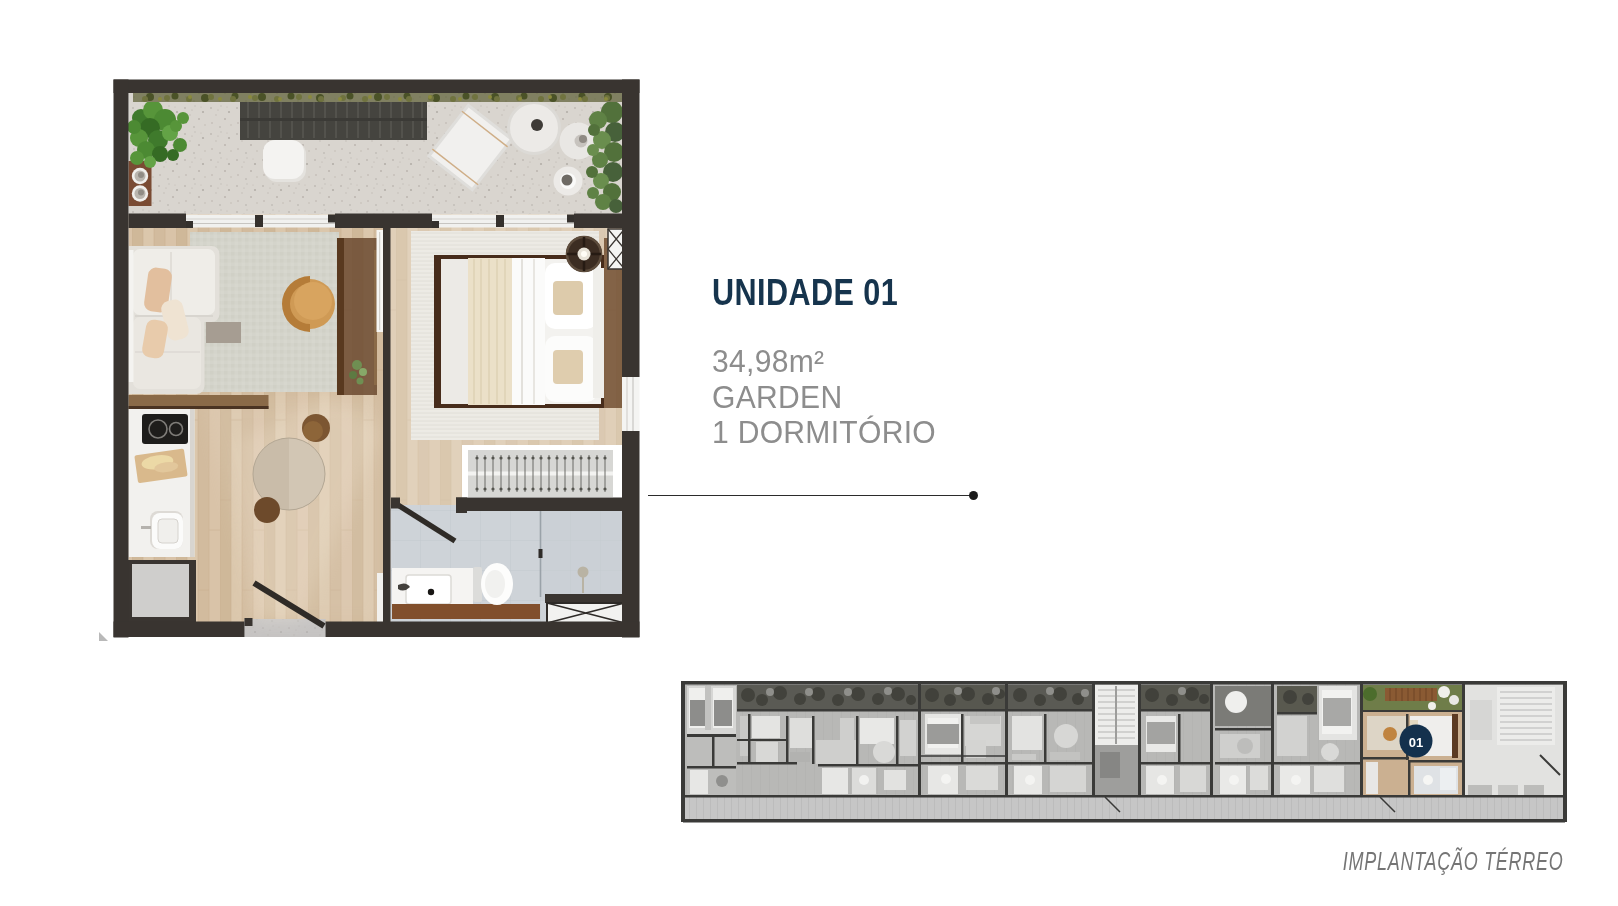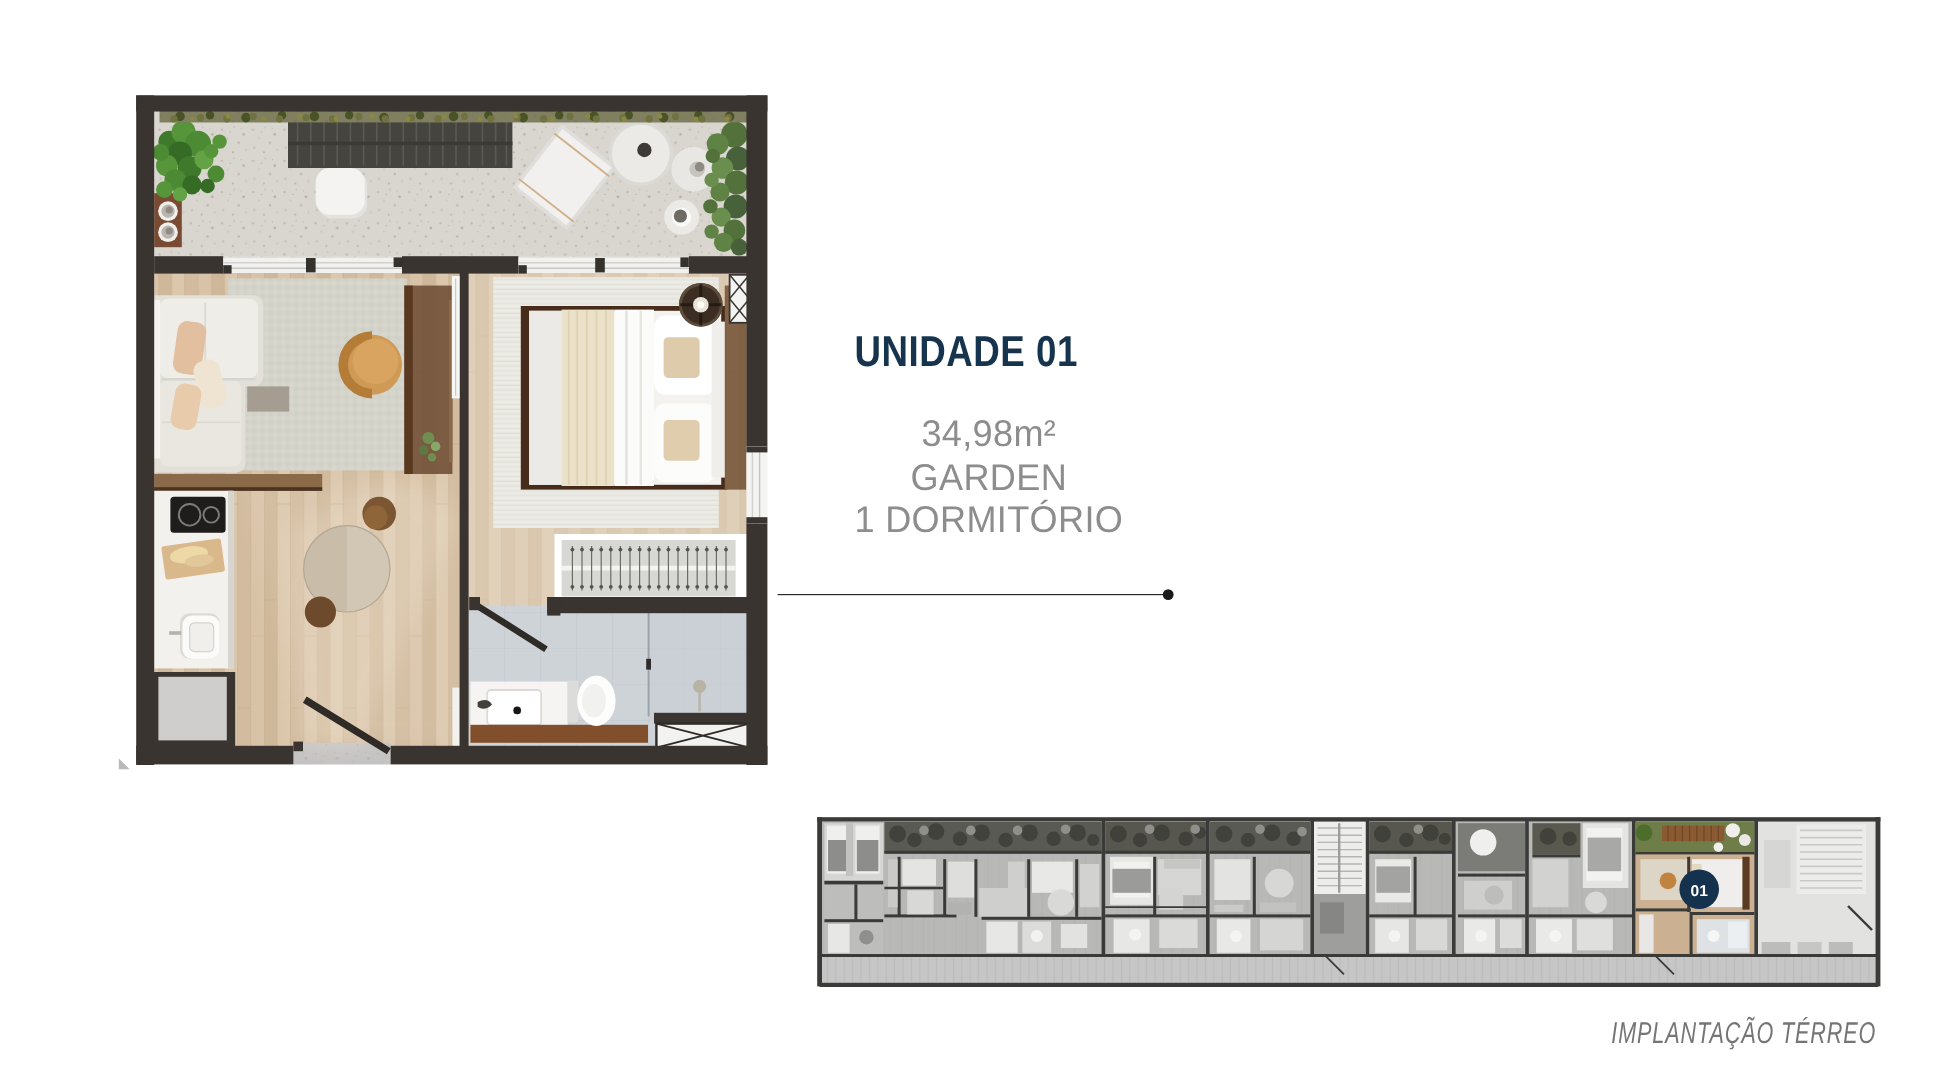--- a/index.html
+++ b/index.html
@@ -1,16 +1,16 @@
 <!DOCTYPE html>
 <html><head>
 <meta charset="utf-8">
 <style>
 html,body{margin:0;padding:0;background:#fff;}
-#page{position:relative;width:1618px;height:906px;background:#ffffff;overflow:hidden;font-family:"Liberation Sans",sans-serif;text-align:center;}
+#page{position:relative;width:1618px;height:906px;background:#ffffff;overflow:hidden;font-family:"Liberation Sans",sans-serif;}
 .abs{position:absolute;}
 #title{left:712px;top:272px;font-size:36px;font-weight:bold;color:#16344d;letter-spacing:0.5px;transform:scaleX(0.85);transform-origin:left top;}
 #specs{left:712px;top:344px;font-size:31px;font-weight:normal;color:#8d8d8d;line-height:35.5px;letter-spacing:0.3px;transform:scaleX(0.97);transform-origin:left top;}
 #caption{right:55px;top:847px;font-size:25px;font-style:italic;color:#757575;letter-spacing:1px;transform:scaleX(0.72);transform-origin:right top;}
 #connline{left:648px;top:495px;width:324px;height:1px;background:#2b2b2b;}
 #conndot{left:969px;top:491px;width:9px;height:9px;border-radius:50%;background:#1b1b1b;}
 </style>
 </head>
 <body>
 <div id="page">

